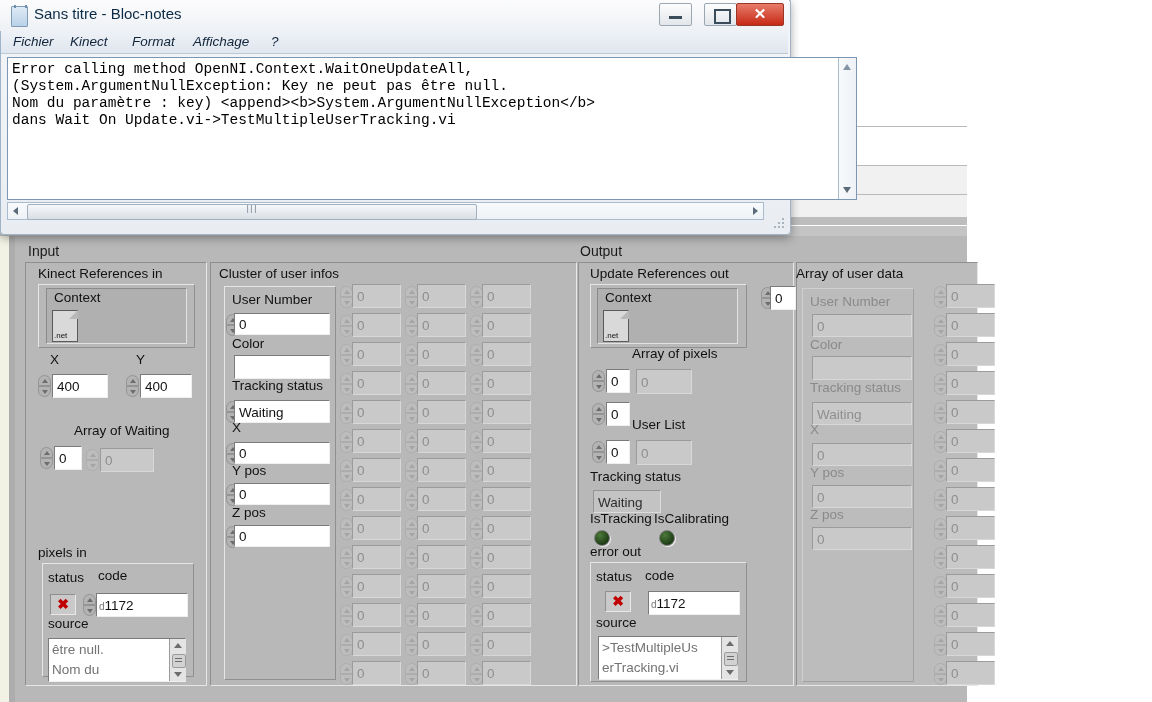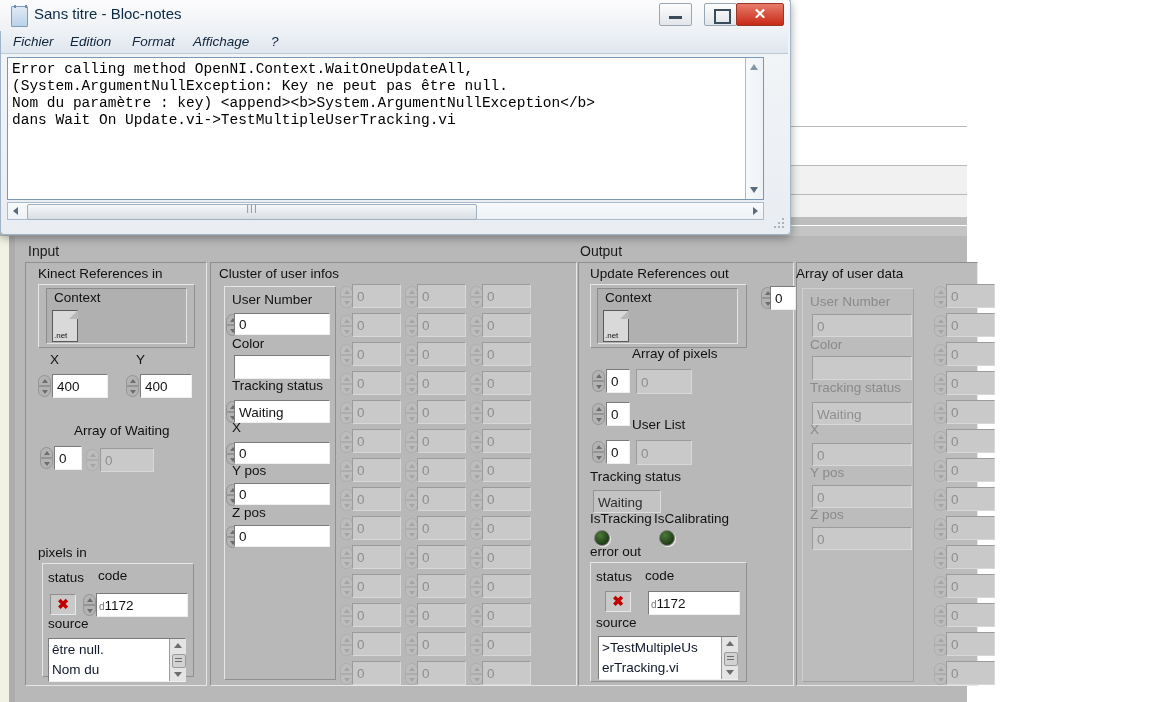--- a/index.html
+++ b/index.html
@@ -80,21 +80,21 @@
   .errx{position:absolute;width:24px;height:19px;background:#c9c9c9;
        border-top:1px solid #8f8f8f;border-left:1px solid #8f8f8f;
        border-right:1px solid #e8e8e8;border-bottom:1px solid #e8e8e8;
        color:#c00000;font-size:14px;font-weight:bold;text-align:center;
        line-height:19px;}
 
   
   .strbox{position:absolute;background:#fff;
        border-top:1px solid #7b7b7b;border-left:1px solid #7b7b7b;
        border-right:1px solid #efefef;border-bottom:1px solid #efefef;
-       font-size:13.5px;color:#0f172a;box-sizing:border-box;padding:1px 0 0 3px;
+       font-size:13.5px;color:#737373;box-sizing:border-box;padding:1px 0 0 3px;
        line-height:20px;overflow:hidden;}
   .strsb{position:absolute;width:17px;background:#e4e4e4;
        border-left:1px solid #9a9a9a;}
   .strsb .a{position:absolute;left:4px;width:0;height:0;
        border-left:4px solid transparent;border-right:4px solid transparent;}
   .strsb .up{top:4px;border-bottom:5px solid #6d6d6d;}
   .strsb .dn{bottom:4px;border-top:5px solid #6d6d6d;}
   .strsb .grip{position:absolute;left:2px;top:50%;margin-top:-6px;width:12px;height:12px;
        background:#d2d2d2;border:1px solid #9a9a9a;border-radius:2px;}
   .strsb .grip:after{content:"";position:absolute;left:2px;top:3px;width:7px;height:1px;
@@ -119,21 +119,21 @@
        background:linear-gradient(#e77b6a,#c62a16);border:1px solid #9b3526;}
   .np-btn span{position:absolute;left:0;top:0;width:100%;height:100%;
        text-align:center;line-height:20px;font-size:13px;color:#2a3b4a;}
   .np-btn.close span{color:#fff;font-size:15px;font-weight:bold;line-height:19px;}
   .np-min-g{position:absolute;left:9px;top:12px;width:13px;height:3px;background:#3a4b5a;}
   .np-max-g{position:absolute;left:9px;top:5px;width:13px;height:11px;
        border:2px solid #3a4b5a;}
   .np-menubar{position:absolute;left:1px;top:31px;width:787px;height:22px;
        background:linear-gradient(#eef2f7,#dfe6ee);border-bottom:1px solid #bcc9d6;}
   .np-menu{position:absolute;top:3px;font-size:13.5px;color:#10243a;font-style:italic;}
-  .np-text{position:absolute;left:7px;top:57px;width:757px;height:143px;background:#fff;
+  .np-text{position:absolute;left:7px;top:57px;width:850px;height:143px;background:#fff;
        border:1px solid #7a98b5;box-sizing:border-box;}
   .np-line{position:absolute;left:4px;font-family:"Liberation Mono",monospace;
        font-size:14.5px;color:#000;white-space:pre;}
   .np-vsb{position:absolute;right:0;top:0;width:17px;height:141px;
        background:linear-gradient(to right,#f7f9fb,#eef2f6);border-left:1px solid #a8bccd;}
   .np-vsb .a{position:absolute;left:4px;width:0;height:0;
        border-left:4px solid transparent;border-right:4px solid transparent;}
   .np-vsb .up{top:6px;border-bottom:6px solid #8494a3;}
   .np-vsb .dn{bottom:6px;border-top:6px solid #5c6b79;}
   .np-hsb{position:absolute;left:7px;top:202px;width:757px;height:18px;
@@ -646,21 +646,21 @@
       </div>
       <div class="np-btn" style="right:52px;">
         <div class="np-max-g"></div>
       </div>
       <div class="np-btn close">
         <span>✕</span>
       </div>
     </div>
     <div class="np-menubar">
       <div class="np-menu" style="left:12px;">Fichier</div>
-      <div class="np-menu" style="left:69px;">Edition</div>
+      <div class="np-menu" style="left:69px;">Kinect</div>
       <div class="np-menu" style="left:131px;">Format</div>
       <div class="np-menu" style="left:192px;">Affichage</div>
       <div class="np-menu" style="left:270px;">?</div>
     </div>
     <div class="np-text">
       <div class="np-line" style="top:3px;">Error calling method OpenNI.Context.WaitOneUpdateAll,</div>
       <div class="np-line" style="top:20px;">(System.ArgumentNullException: Key ne peut pas être null.</div>
       <div class="np-line" style="top:37px;">Nom du paramètre : key) &lt;append&gt;&lt;b&gt;System.ArgumentNullException&lt;/b&gt;</div>
       <div class="np-line" style="top:54px;">dans Wait On Update.vi-&gt;TestMultipleUserTracking.vi</div>
       <div class="np-vsb">

